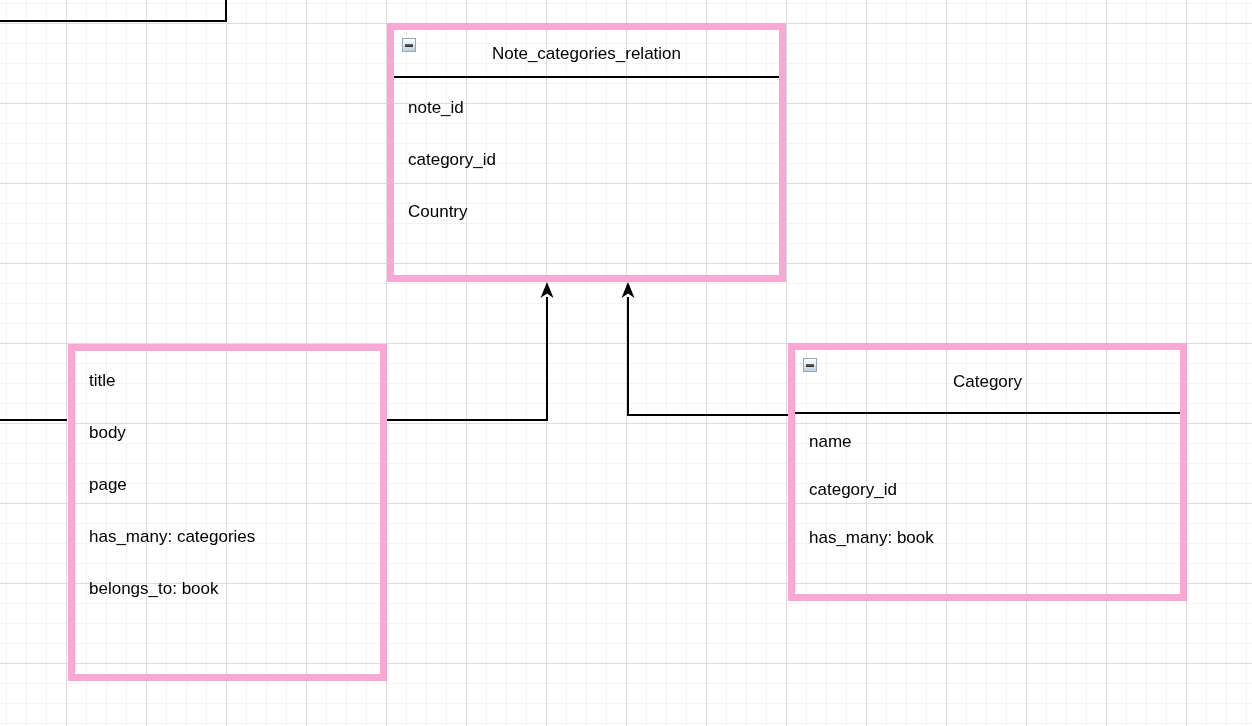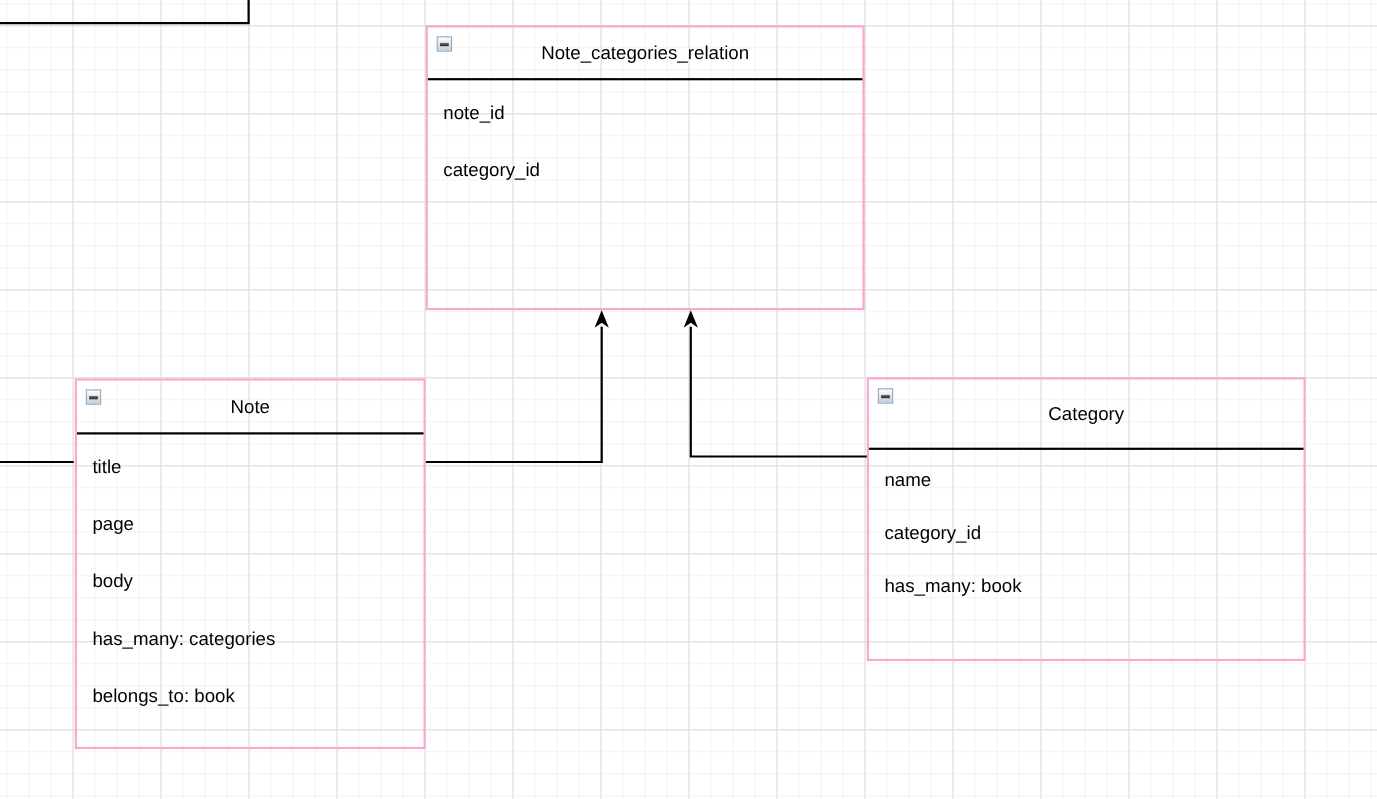--- a/index.html
+++ b/index.html
@@ -26,21 +26,21 @@
     position: absolute;
     left: 0;
     top: 0;
     width: 1252px;
     height: 726px;
     z-index: 1;
   }
   .entity {
     position: absolute;
     box-sizing: border-box;
-    border: 2px solid #f9a8d4;
+    border: 7px solid #f9a8d4;
     background: transparent;
     z-index: 2;
   }
   .entity-header {
     position: relative;
     box-sizing: border-box;
     border-bottom: 2px solid #000000;
     display: flex;
     align-items: center;
     justify-content: center;
@@ -102,34 +102,29 @@
 <div class="entity entity-relation" style="left:387px; top:23px; width:399px; height:259px;">
   <div class="entity-header" style="height:48px;">
     <span class="collapse-btn">
       <span class="minus-glyph"></span>
     </span>
     <span class="entity-title">Note_categories_relation</span>
   </div>
   <div class="entity-fields">
     <div class="field-row">note_id</div>
     <div class="field-row">category_id</div>
+    <div class="field-row">Country</div>
   </div>
 </div>
 
 <div class="entity entity-note" style="left:68px; top:344px; width:319px; height:337px;">
-  <div class="entity-header" style="height:49px;">
-    <span class="collapse-btn">
-      <span class="minus-glyph"></span>
-    </span>
-    <span class="entity-title">Note</span>
-  </div>
   <div class="entity-fields">
     <div class="field-row">title</div>
+    <div class="field-row">body</div>
     <div class="field-row">page</div>
-    <div class="field-row">body</div>
     <div class="field-row">has_many: categories</div>
     <div class="field-row">belongs_to: book</div>
   </div>
 </div>
 
 <div class="entity entity-category" style="left:788px; top:343px; width:399px; height:258px;">
   <div class="entity-header" style="height:64px;">
     <span class="collapse-btn">
       <span class="minus-glyph"></span>
     </span>

